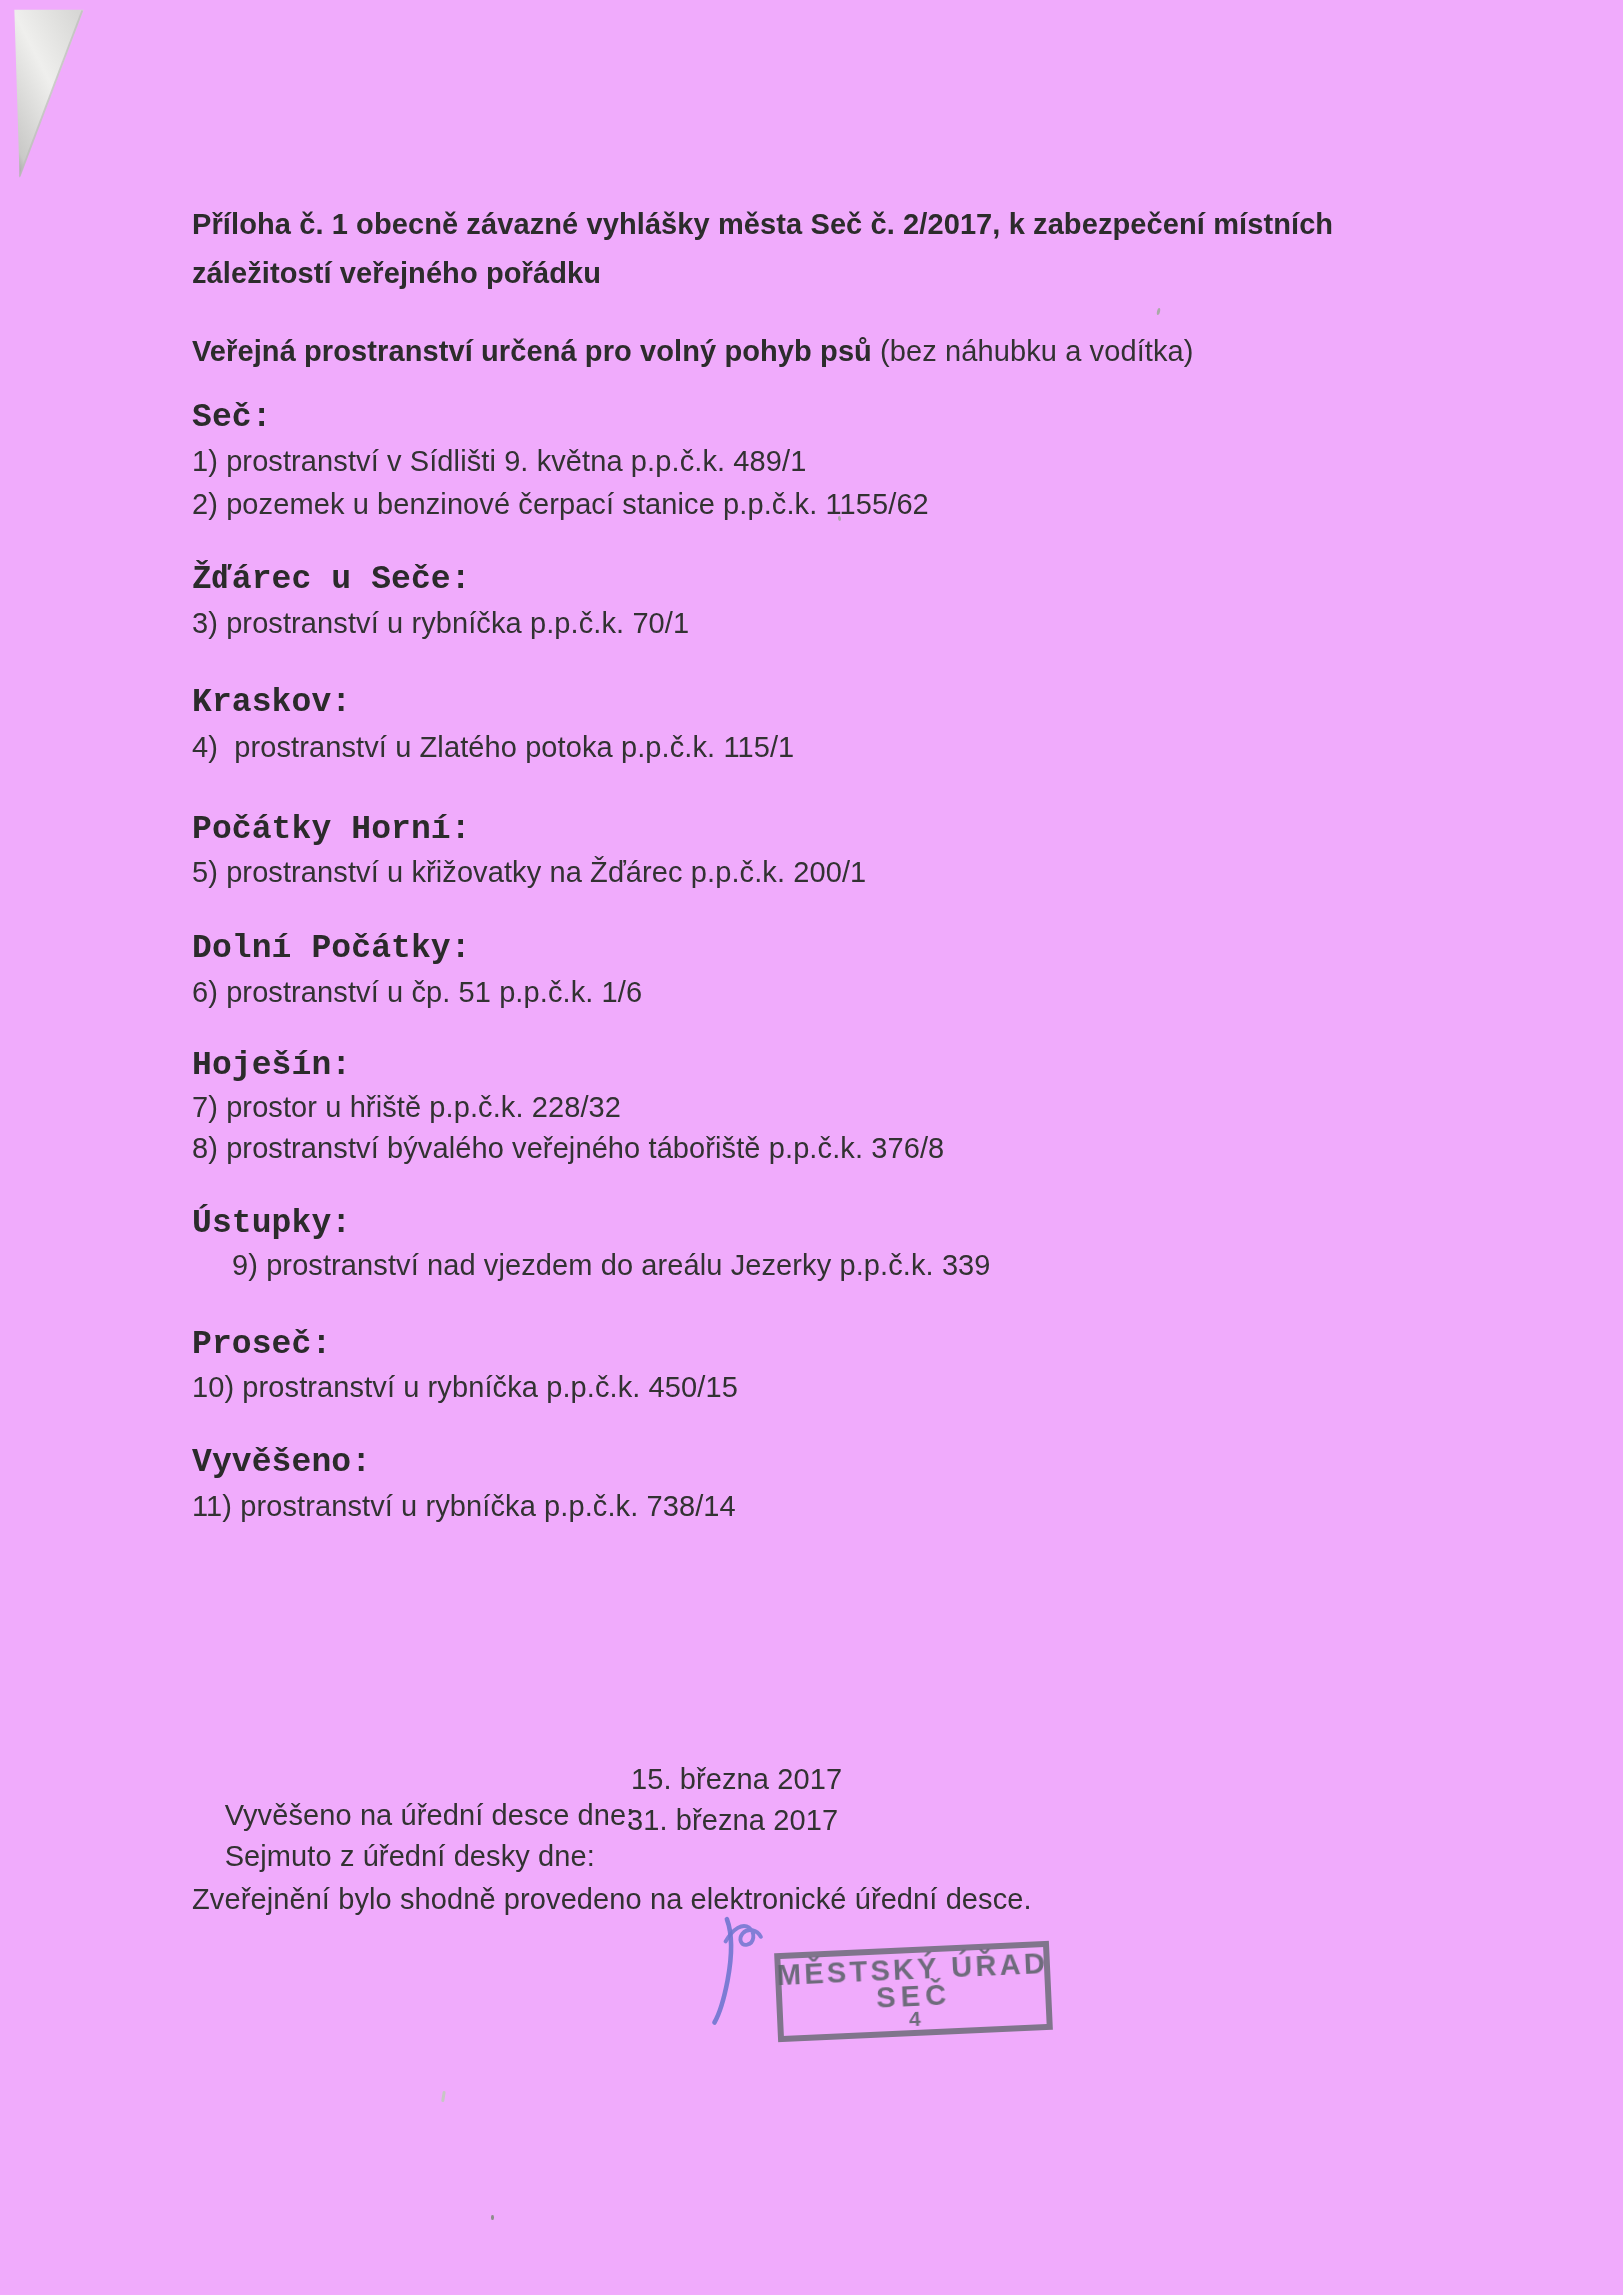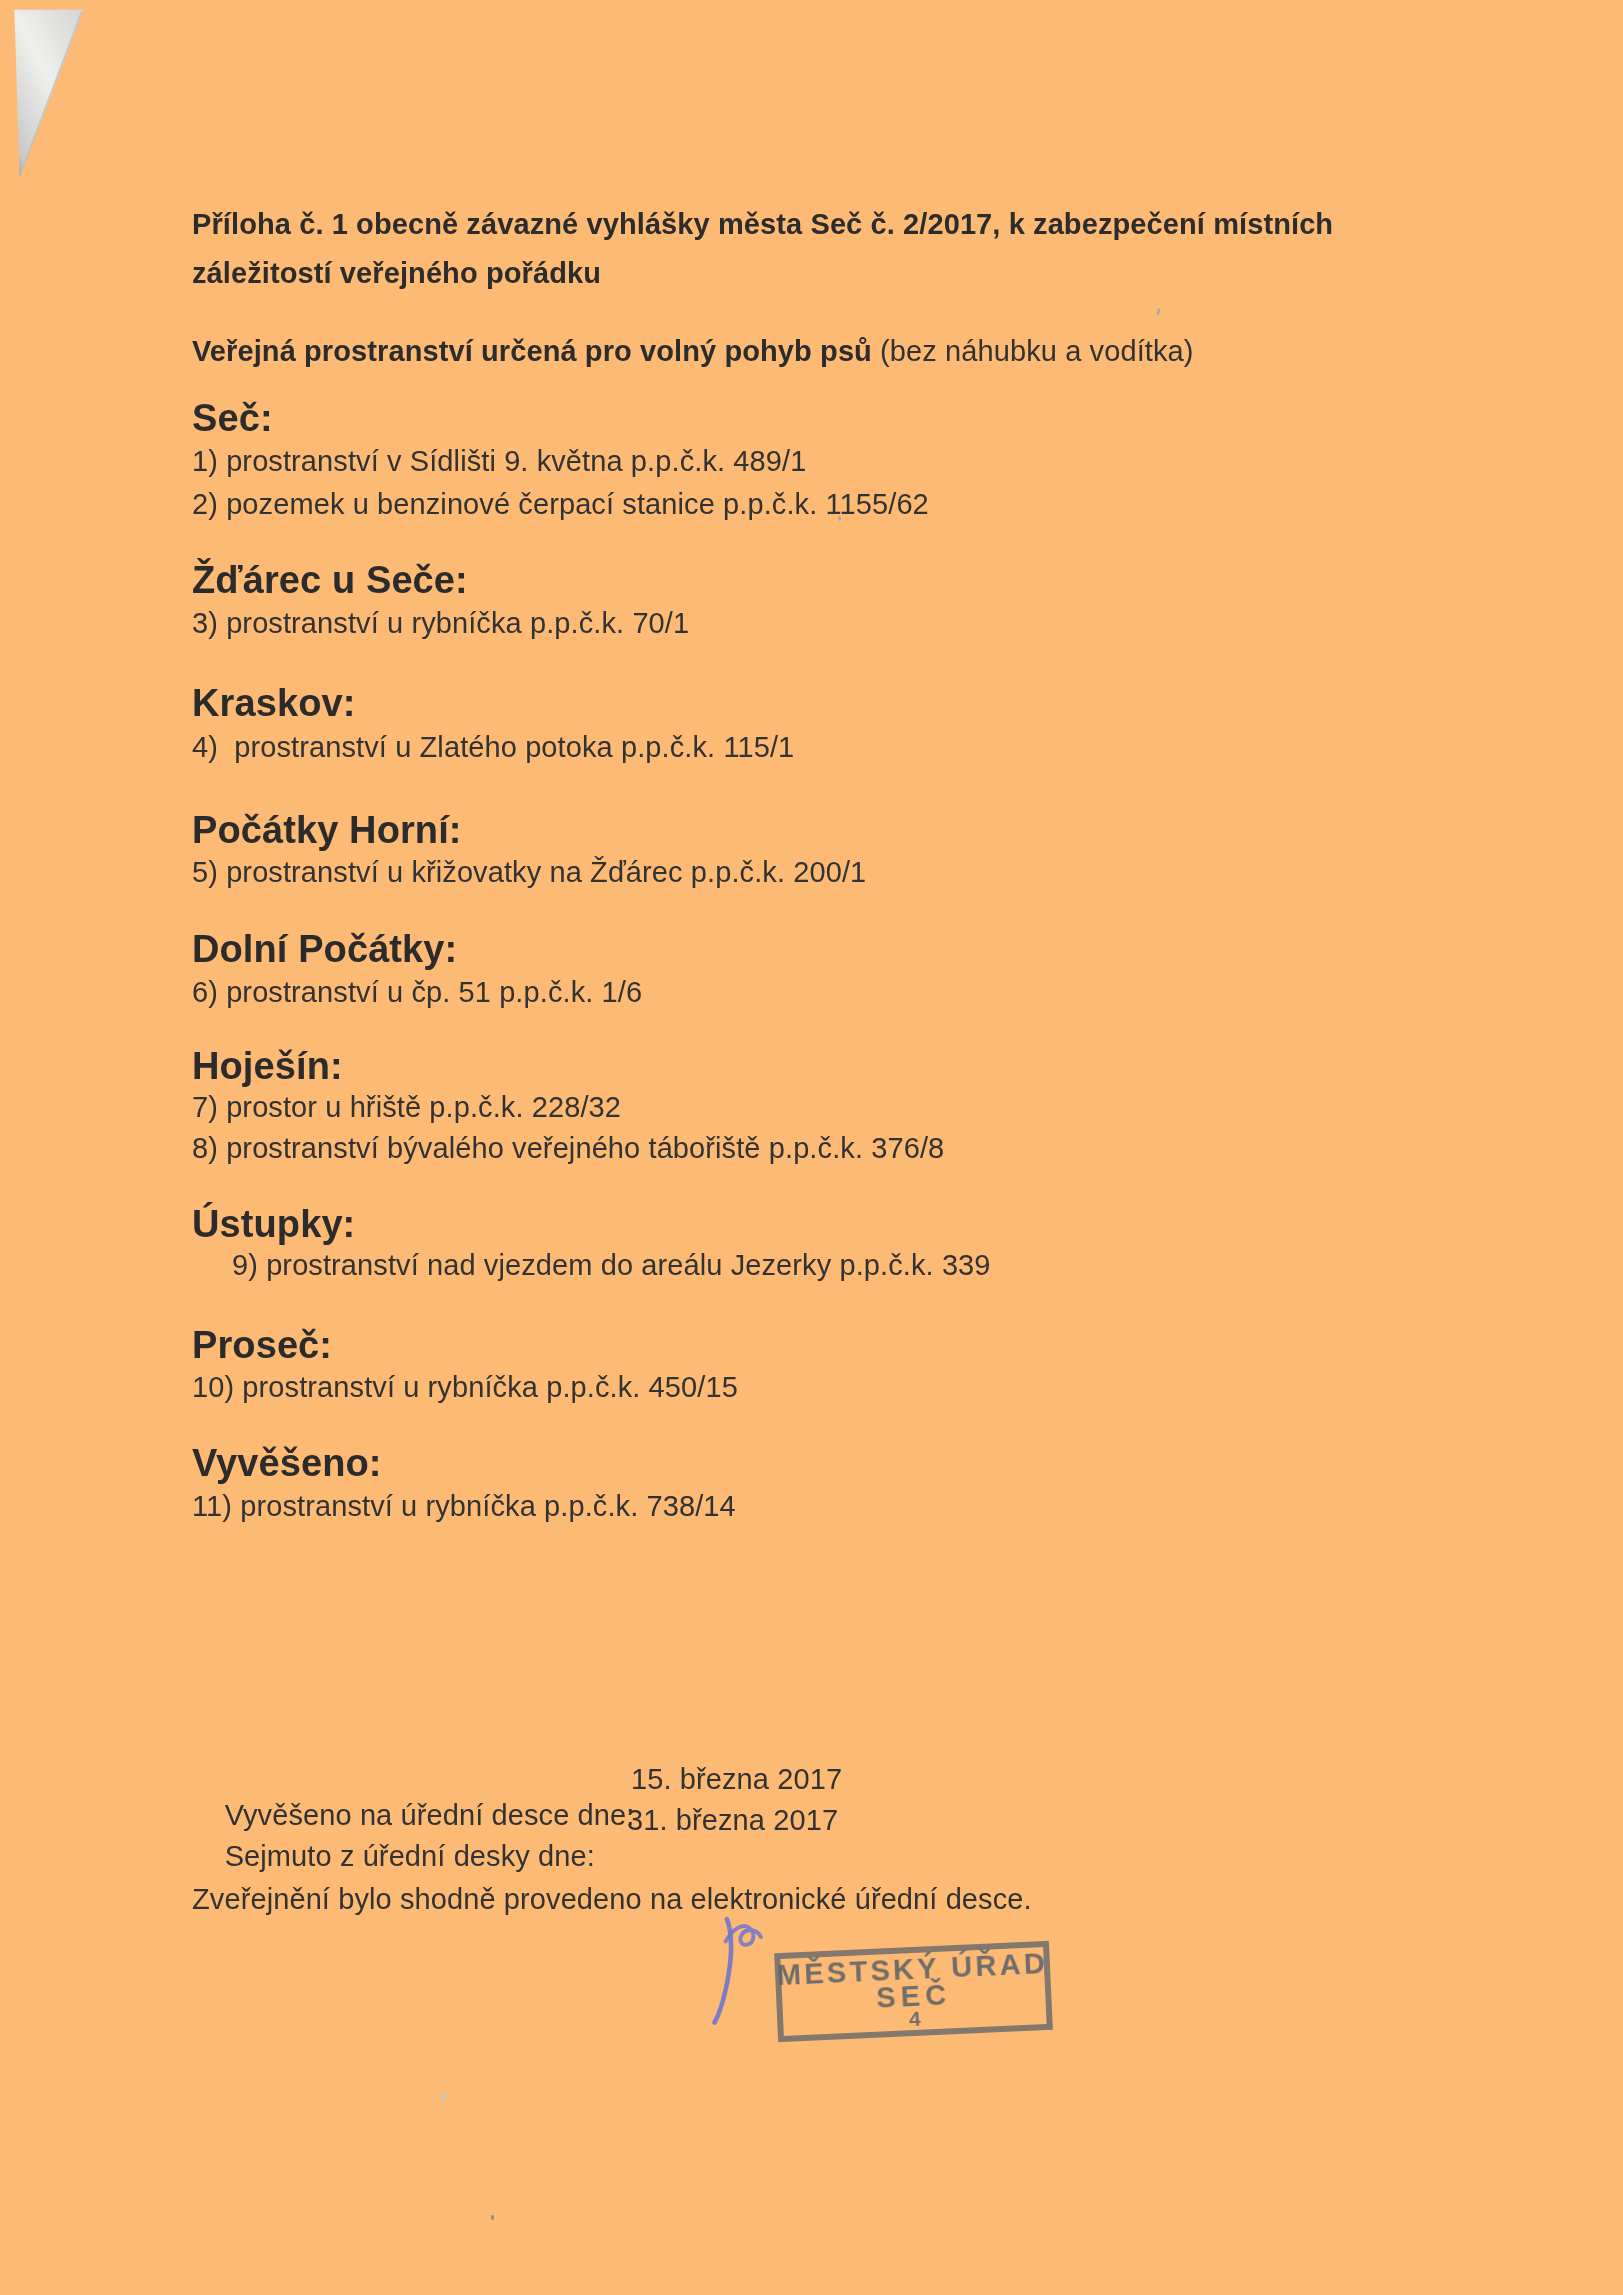--- a/index.html
+++ b/index.html
@@ -1,34 +1,34 @@
 <!DOCTYPE html>
 <html lang="cs" style="font-size:10.5px"><head>
 <meta charset="utf-8">
 <style>
   html,body{margin:0;padding:0;background:#e8e8e8;}
   .page{
     position:relative;
     width:1623px;height:2295px;
-    background:#fdba74;
+    background:#f0abfc;
     overflow:hidden;
     font-family:"Liberation Sans","DejaVu Sans",sans-serif;
     color:#2f2f2f;
   }
   .line{
     position:absolute;
     left:192px;
     font-size:29px;
     line-height:36px;
     white-space:pre;
     color:#323232;
     letter-spacing:0.1px;
   }
   .b{font-weight:700;color:#2c2c2c;}
-  .heading{font-size:38px;font-weight:700;color:#2b2b2b;}
+  .heading{font-size:33px;font-weight:700;color:#2b2b2b;font-family:Liberation Mono, monospace;}
   
   .t1{top:206px;} .t2{top:255px;}
   .sub{top:333px;}
   .s0h{top:400px;} .s0i0{top:443px;} .s0i1{top:486px;}
   .s1h{top:562px;} .s1i0{top:605px;}
   .s2h{top:685px;} .s2i0{top:729px;}
   .s3h{top:812px;} .s3i0{top:854px;}
   .s4h{top:931px;} .s4i0{top:974px;}
   .s5h{top:1048px;} .s5i0{top:1089px;} .s5i1{top:1130px;}
   .s6h{top:1206px;} .s6i0{top:1247px;margin-left:40px;}

